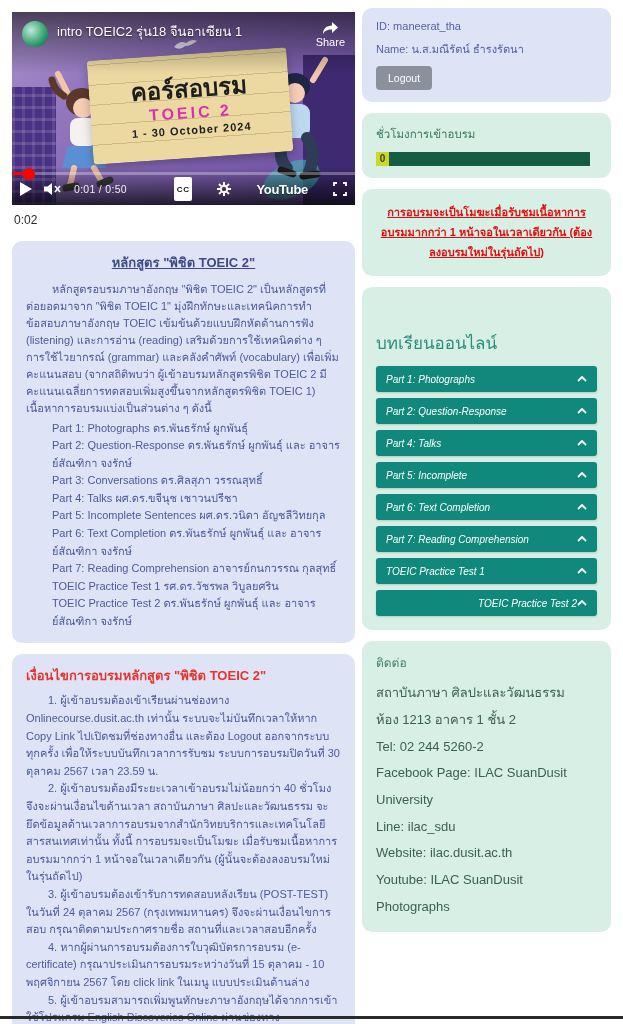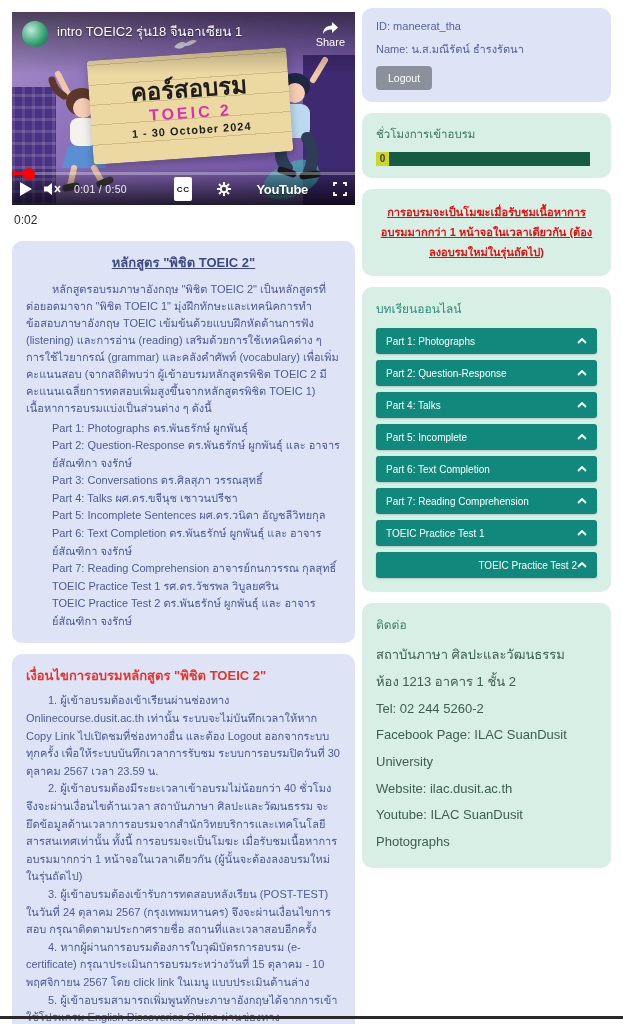--- a/index.html
+++ b/index.html
@@ -60,22 +60,22 @@
   .cond-item { text-indent:22px; }
 
   
   .user-box { color:#55639f; font-size:11px; }
   .user-box .row { margin-bottom:8px; }
   .logout-btn { background:#8b919c; color:#fff; border:none; border-radius:4px; padding:6px 12px; font-size:10.5px; cursor:pointer; font-family:Liberation Sans, sans-serif; }
   .hours-title { color:#3a7a5e; font-size:11.5px; }
   .hbar { position:relative; height:14px; background:#155c45; margin-top:9px; width:97%; }
   .hbar .zero { position:absolute; left:0; top:0; bottom:0; width:13px; background:#cdd62a; color:#3c400c; font-size:10px; font-weight:bold; text-align:center; line-height:14px; }
   .warn-text { color:#e40d0d; font-weight:bold; font-size:11px; text-align:center; text-decoration:underline; line-height:1.8; padding:2px 0; }
-  .lessons-title { color:#2b8d7c; font-size:12px; margin-bottom:10px; }
-  .acc-item { background:#10897c; color:#fff; border-radius:3px; padding:0 10px; height:26px; display:flex; align-items:center; justify-content:space-between; font-size:10px; margin-bottom:6px; cursor:pointer; box-shadow:0 1px 2px rgba(0,0,0,.15); }
+  .lessons-title { color:#2b8d7c; font-size:17px; margin-bottom:10px;margin-top:30px; }
+  .acc-item { background:#10897c; color:#fff; border-radius:3px; padding:0 10px; height:26px; display:flex; align-items:center; justify-content:space-between; font-size:10px; margin-bottom:6px; cursor:pointer; box-shadow:0 1px 2px rgba(0,0,0,.15);font-style:italic; }
   .acc-item:last-child { margin-bottom:2px;justify-content:flex-end; }
   .contact-title { color:#43806d; font-size:12px; margin-bottom:8px; }
   .contact-line { color:#3d5f52; font-size:13px; line-height:2.05; }
 
   .footer-line { position:absolute; left:0; right:0; top:1016px; height:3px; background:#2a2a2a; }
 </style>
 </head>
 <body>
 
 <div class="page">
@@ -267,20 +267,21 @@
             </svg>
         </div>
       </section>
 
       <section class="box mint">
         <div class="contact-title">ติดต่อ</div>
         <div class="contact-line">สถาบันภาษา ศิลปะและวัฒนธรรม</div>
         <div class="contact-line">ห้อง 1213 อาคาร 1 ชั้น 2</div>
         <div class="contact-line">Tel: 02 244 5260-2</div>
         <div class="contact-line">Facebook Page: ILAC SuanDusit University</div>
+        <div class="contact-line">Line: ilac_sdu</div>
         <div class="contact-line">Website: ilac.dusit.ac.th</div>
         <div class="contact-line">Youtube: ILAC SuanDusit Photographs</div>
       </section>
     </div>
   </div>
 
   <div class="footer-line"></div>
 </div>
 
 </body></html>

